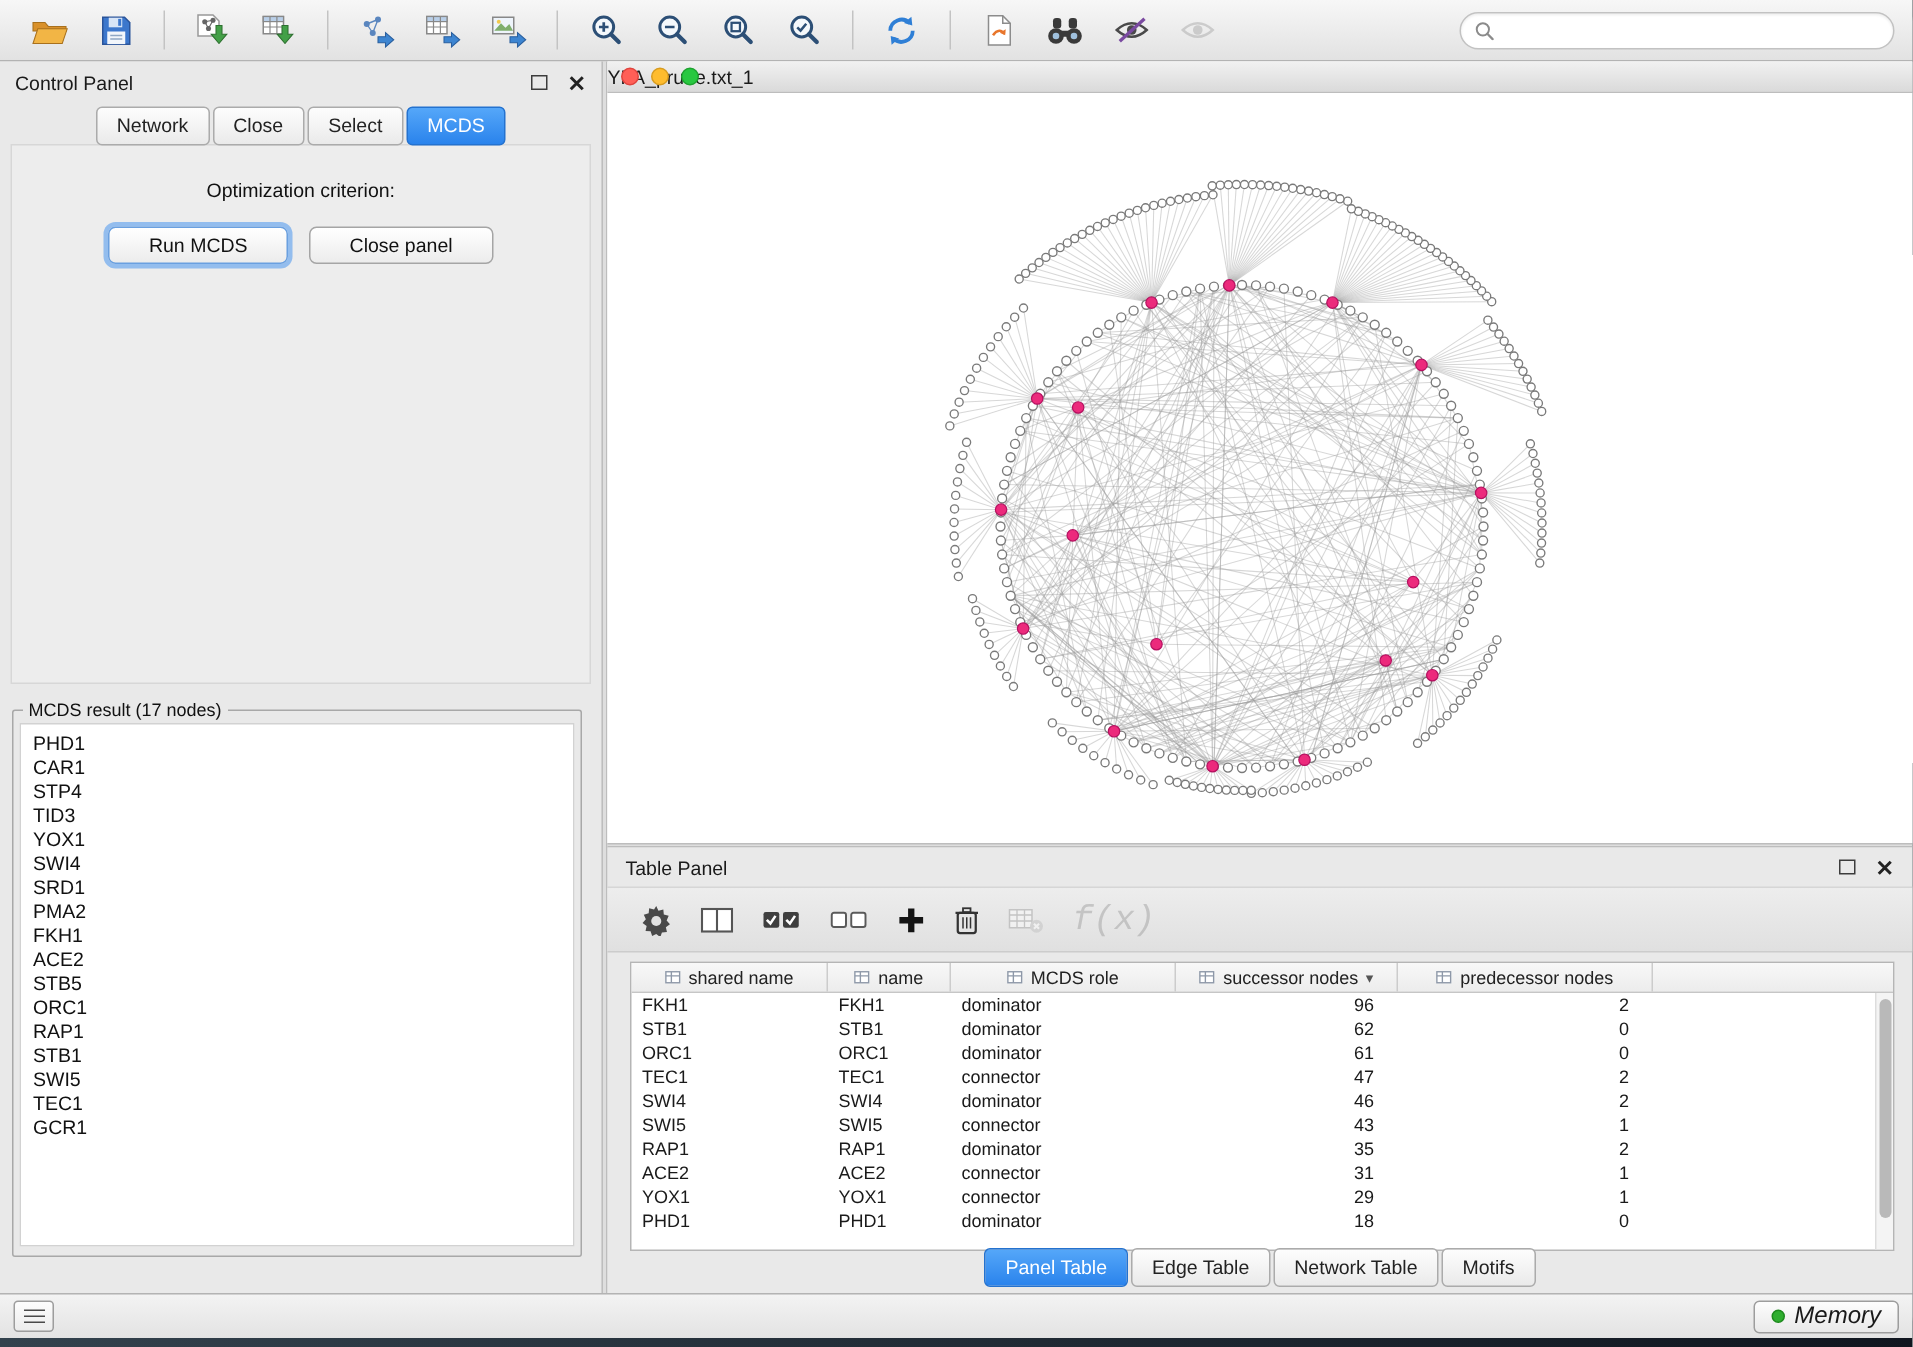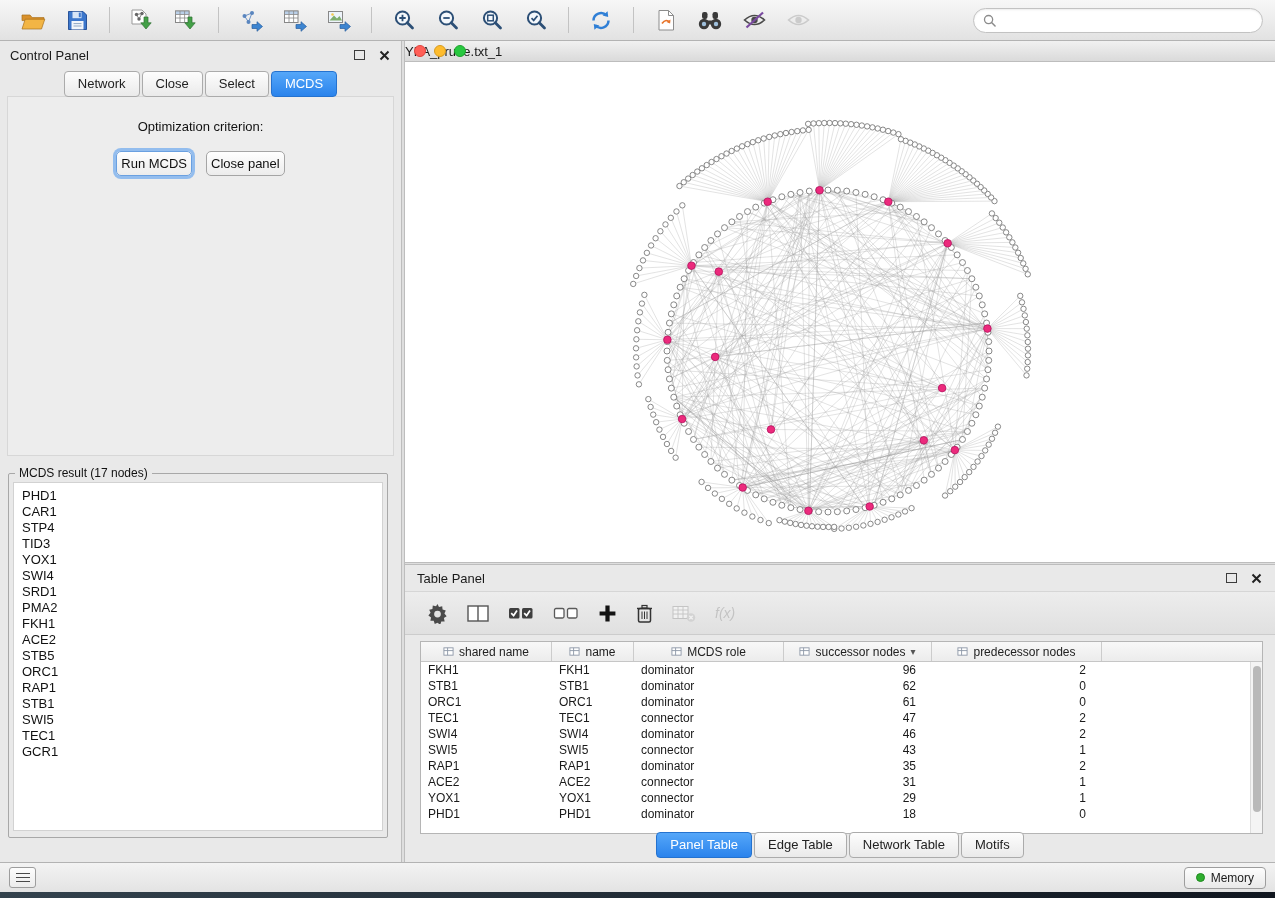--- a/index.html
+++ b/index.html
@@ -24,21 +24,21 @@
   .close-btn { width:13px; height:13px; background:none; border:none; display:flex; align-items:center; justify-content:center; }
   .tabs-row { display:flex; justify-content:center; margin-top:2px; position:relative; z-index:2; }
   .tab { font-size:13px; padding:4px 13px 5px; background:linear-gradient(#fdfdfd,#eaeaea); border:1px solid #ababab; color:#222; margin:0 1px; border-radius:4px; }
   .tab.active { background:linear-gradient(#55a7f9,#2a83ec); border-color:#2472cf; color:#fff; }
   .tab-content { margin:-1px 7px 0; height:360px; background:#ededed; border:1px solid #d7d7d7; position:relative; }
   .opt-label { text-align:center; margin-top:22px; font-size:13px; color:#111; }
   .combo { width:316px; height:25px; margin:12px auto 0; background:#fff; border:1px solid #b4b4b4; border-radius:5px; display:flex; align-items:center; padding-left:10px; font-size:13px; color:#111; box-shadow:0 1px 1px rgba(0,0,0,.08); }
   .combo-text { flex:1; white-space:nowrap; overflow:hidden; }
   .combo-stepper { width:19px; height:23px; border-radius:4px; background:linear-gradient(#8cc0fb,#2a7de8); display:flex; align-items:center; justify-content:center; margin-right:0px; }
   .btn-row { display:flex; justify-content:center; gap:14px; margin-top:17px; }
-  .btn { font-size:13px; padding:4px 4px; background:linear-gradient(#ffffff,#ececec); border:1px solid #a5a5a5; border-radius:5px; color:#111; }
+  .btn { font-size:13px; padding:4px 26px; background:linear-gradient(#ffffff,#ececec); border:1px solid #a5a5a5; border-radius:5px; color:#111; }
   .btn.focused { box-shadow:0 0 0 3px rgba(86,157,239,.6); border-color:#6aa0e0; }
   .result-box { position:absolute; left:8px; right:13px; top:425px; bottom:24px; border:1px solid #a8a8a8; border-radius:2px; }
   .result-box legend { font-size:12px; color:#111; margin-left:6px; padding:0 4px; }
   .result-list { position:absolute; left:4px; right:4px; top:2px; bottom:6px; background:#fff; border:1px solid #d2d2d2; overflow:hidden; padding:5px 0 0 8px; }
   .result-item { font-size:13px; line-height:16px; color:#111; }
 
   
   .v-splitter { position:absolute; top:41px; left:401px; width:4px; bottom:30px; background:#dedede; border-left:1px solid #bdbdbd; border-right:1px solid #bdbdbd; cursor:col-resize; }
   .h-splitter { position:absolute; left:405px; right:0; top:562px; height:3px; background:#dedede; border-top:1px solid #bdbdbd; border-bottom:1px solid #bdbdbd; cursor:row-resize; }
 
@@ -53,39 +53,39 @@
   .net-title { position:absolute; left:0; right:0; text-align:left; font-size:13px; color:#1a1a1a; }
   .net-canvas { position:absolute; left:0; right:0; top:21px; bottom:0; background:#fff; }
   svg.network { width:100%; height:100%; display:block; }
 
   
   .table-panel { position:absolute; left:405px; top:565px; right:0; bottom:30px; background:#e9e9e9; }
   .tp-header { height:26px; display:flex; align-items:center; padding:0 12px; font-size:13px; color:#1a1a1a; }
   .tp-toolbar { height:44px; margin:0 0; background:linear-gradient(#ededed,#e0e0e0); border-top:1px solid #d6d6d6; border-bottom:1px solid #cccccc; display:flex; align-items:center; gap:19px; padding-left:22px; }
   .tp-tool { display:flex; align-items:center; justify-content:center; background:none; border:none; }
   .tp-tool.disabled { opacity:.45; }
-  .fx-label { font-family:Liberation Sans, sans-serif; font-style:italic; font-size:14px; color:#9a9a9a; }
+  .fx-label { font-family:Liberation Mono, monospace; font-style:italic; font-size:23px; color:#9a9a9a; }
   .tp-table { position:absolute; left:15px; right:12px; top:76px; bottom:28px; background:#fff; border:1px solid #b5b5b5; overflow:hidden; }
   .thead { display:flex; height:20px; background:linear-gradient(#f8f8f8,#ececec); border-bottom:1px solid #c6c6c6; }
   .th { display:flex; align-items:center; justify-content:center; gap:5px; font-size:12px; color:#222; border-right:1px solid #cccccc; overflow:hidden; }
   .th-fill { flex:1; }
   .caret { font-size:10px; color:#555; }
   .tbody { position:absolute; left:0; right:12px; top:20px; bottom:0; }
   .tr { display:flex; height:16px; align-items:center; }
   .td { font-size:12px; color:#1a1a1a; padding:0 7px; white-space:nowrap; overflow:hidden; }
   .td.num { text-align:right; padding-right:16px; }
   .vscroll { position:absolute; right:0; top:20px; bottom:0; width:12px; background:#f4f4f4; border-left:1px solid #ddd; }
   .vthumb { position:absolute; left:1.5px; width:8px; top:4px; height:146px; border-radius:4px; background:#b9b9b9; }
   .tp-tabs { position:absolute; left:0; right:0; bottom:4px; display:flex; justify-content:center; }
 
   
   .status-bar { position:absolute; left:0; right:0; bottom:0; height:30px; background:linear-gradient(#f3f3f3,#e3e3e3); border-top:1px solid #b3b3b3; display:flex; align-items:center; padding:0 9px; }
   .menu-btn { width:27px; height:21px; border:1px solid #9d9d9d; border-radius:3px; background:linear-gradient(#fdfdfd,#ececec); display:flex; flex-direction:column; justify-content:center; align-items:center; gap:2.5px; }
   .menu-btn i { display:block; width:14px; height:1.5px; background:#4a4a4a; }
-  .memory-btn { margin-left:auto; height:22px; border:1px solid #9d9d9d; border-radius:4px; background:linear-gradient(#fdfdfd,#e9e9e9); display:flex; align-items:center; gap:6px; padding:0 11px; font-size:12px; color:#1a1a1a; }
+  .memory-btn { margin-left:auto; height:22px; border:1px solid #9d9d9d; border-radius:4px; background:linear-gradient(#fdfdfd,#e9e9e9); display:flex; align-items:center; gap:6px; padding:0 11px; font-size:16px; color:#1a1a1a;font-style:italic; }
   .memory-dot { width:9px; height:9px; border-radius:50%; background:#2fae2f; border:1px solid #1d8a1d; }
 </style>
 </head>
 <body>
 
 <div class="screen">
 
   <div class="toolbar">
     <div class="tb-items">
         <button class="tb-btn">

